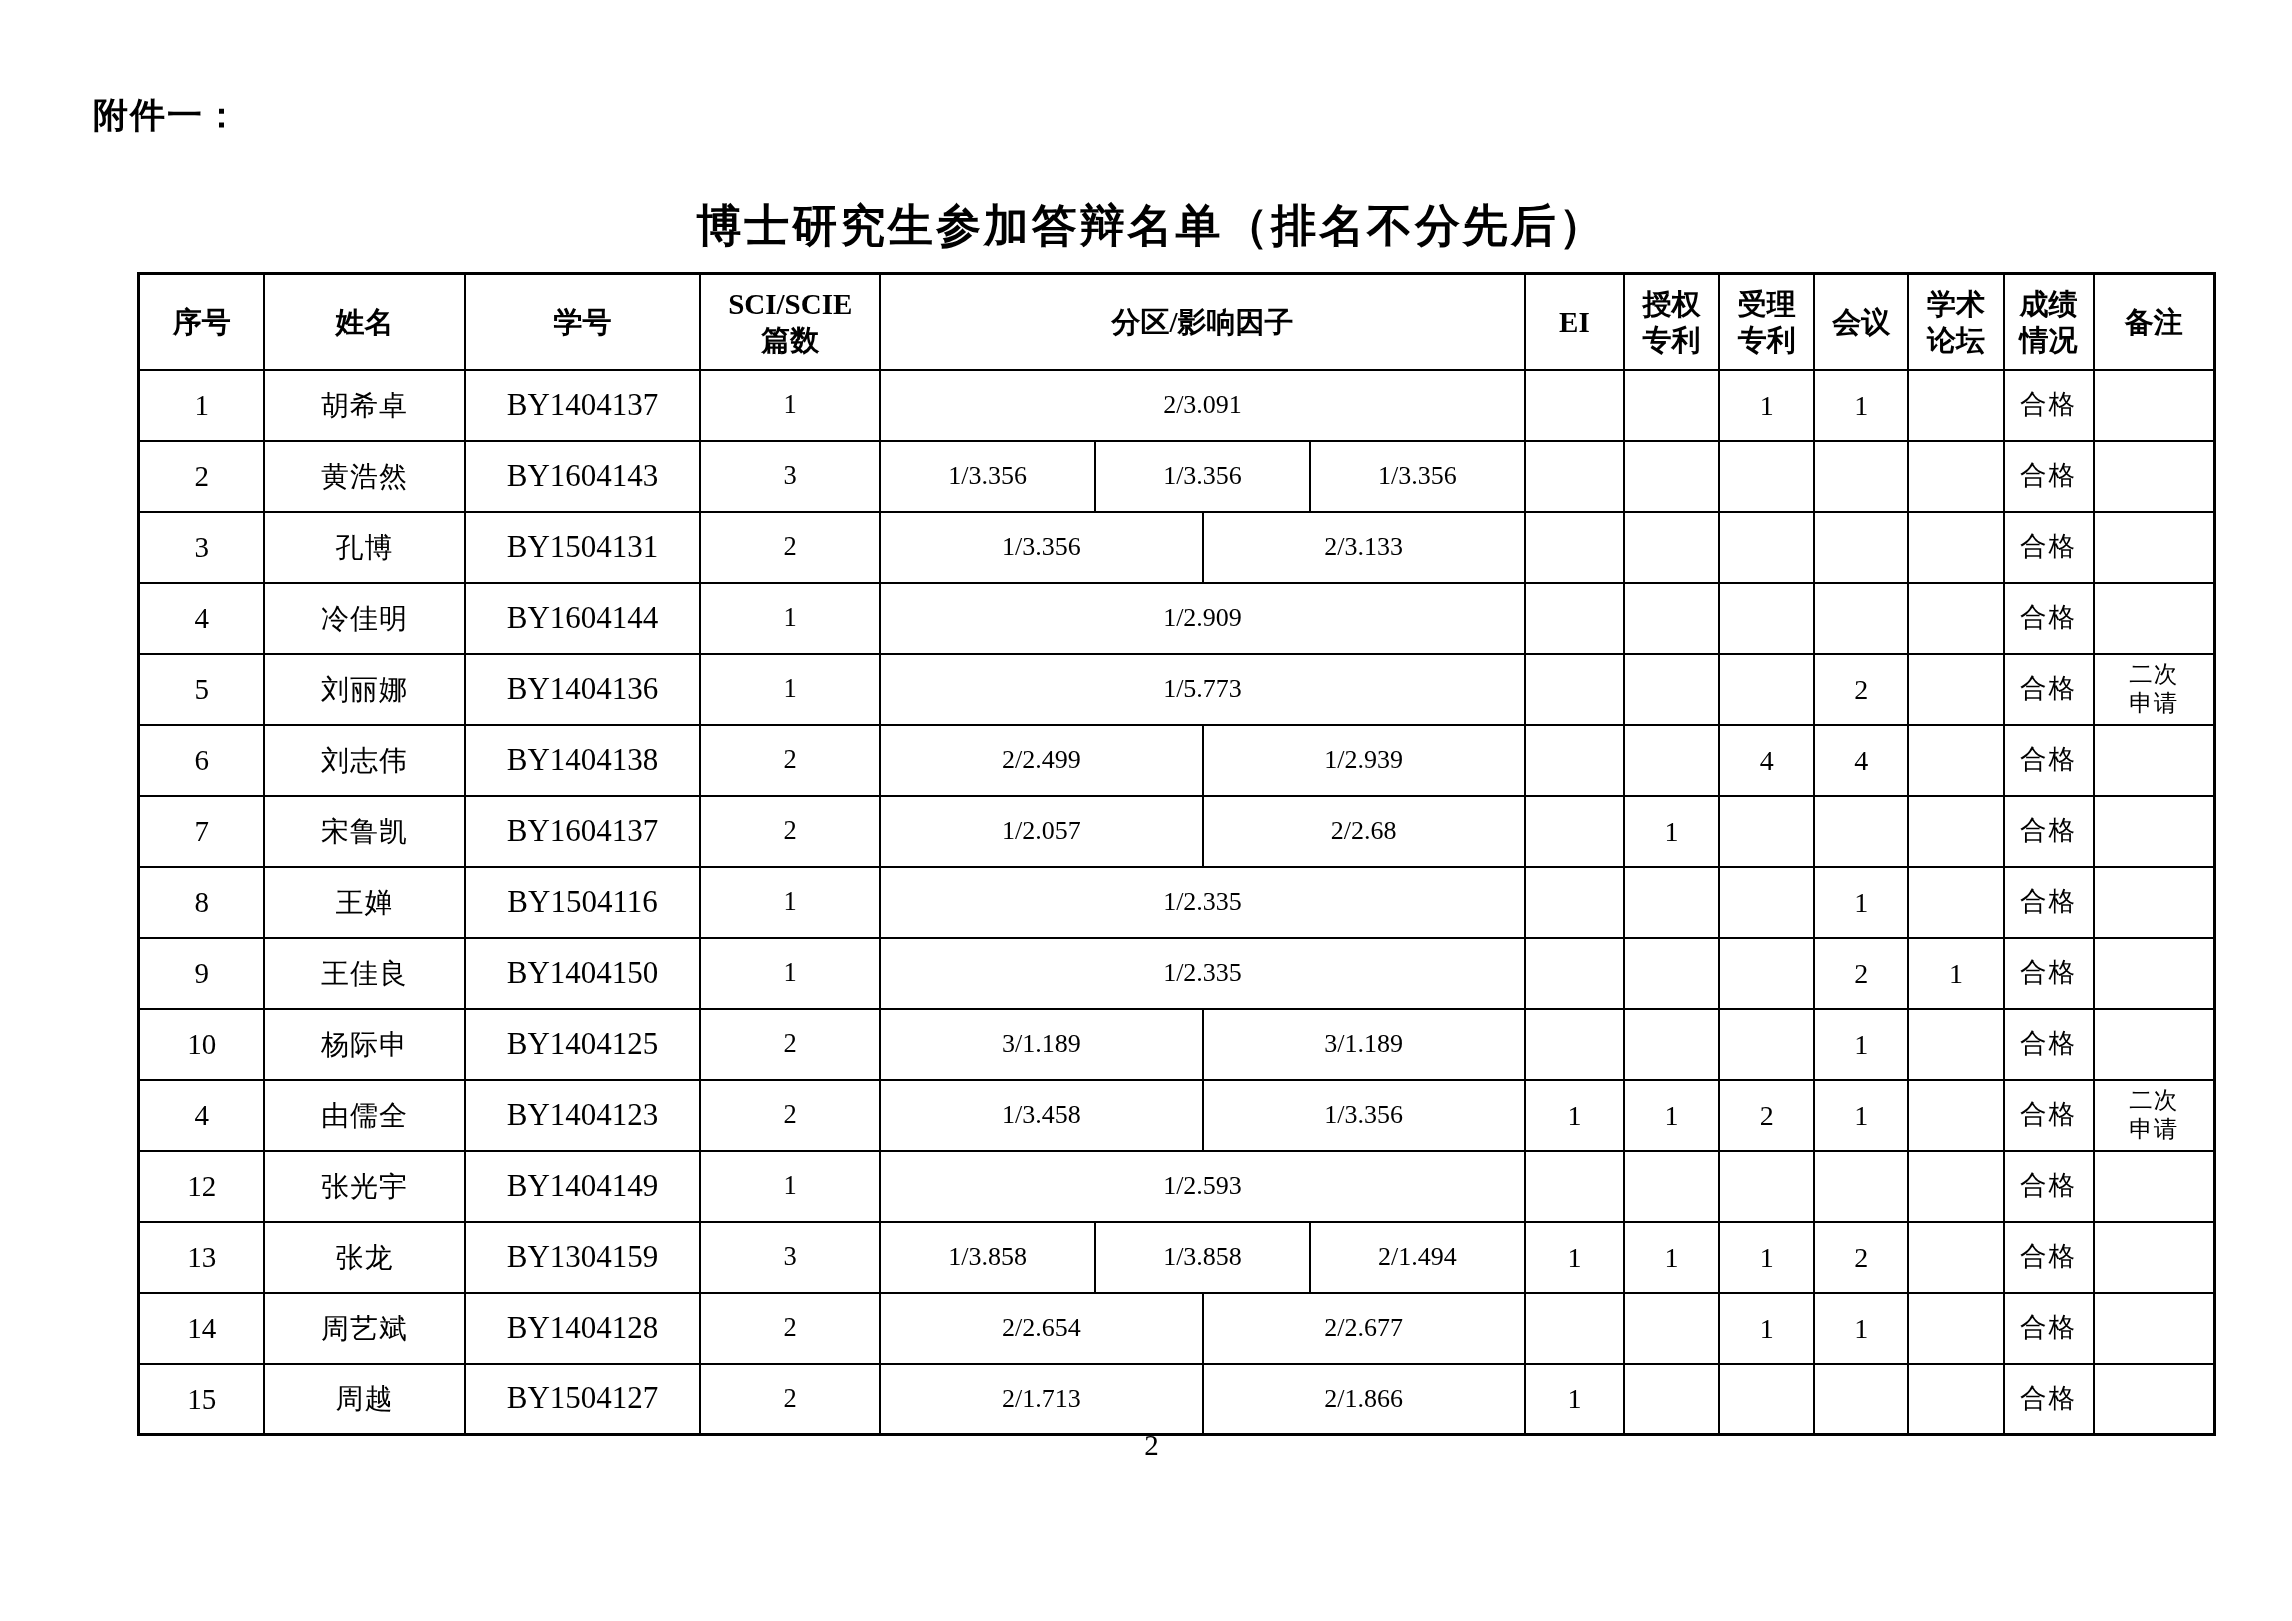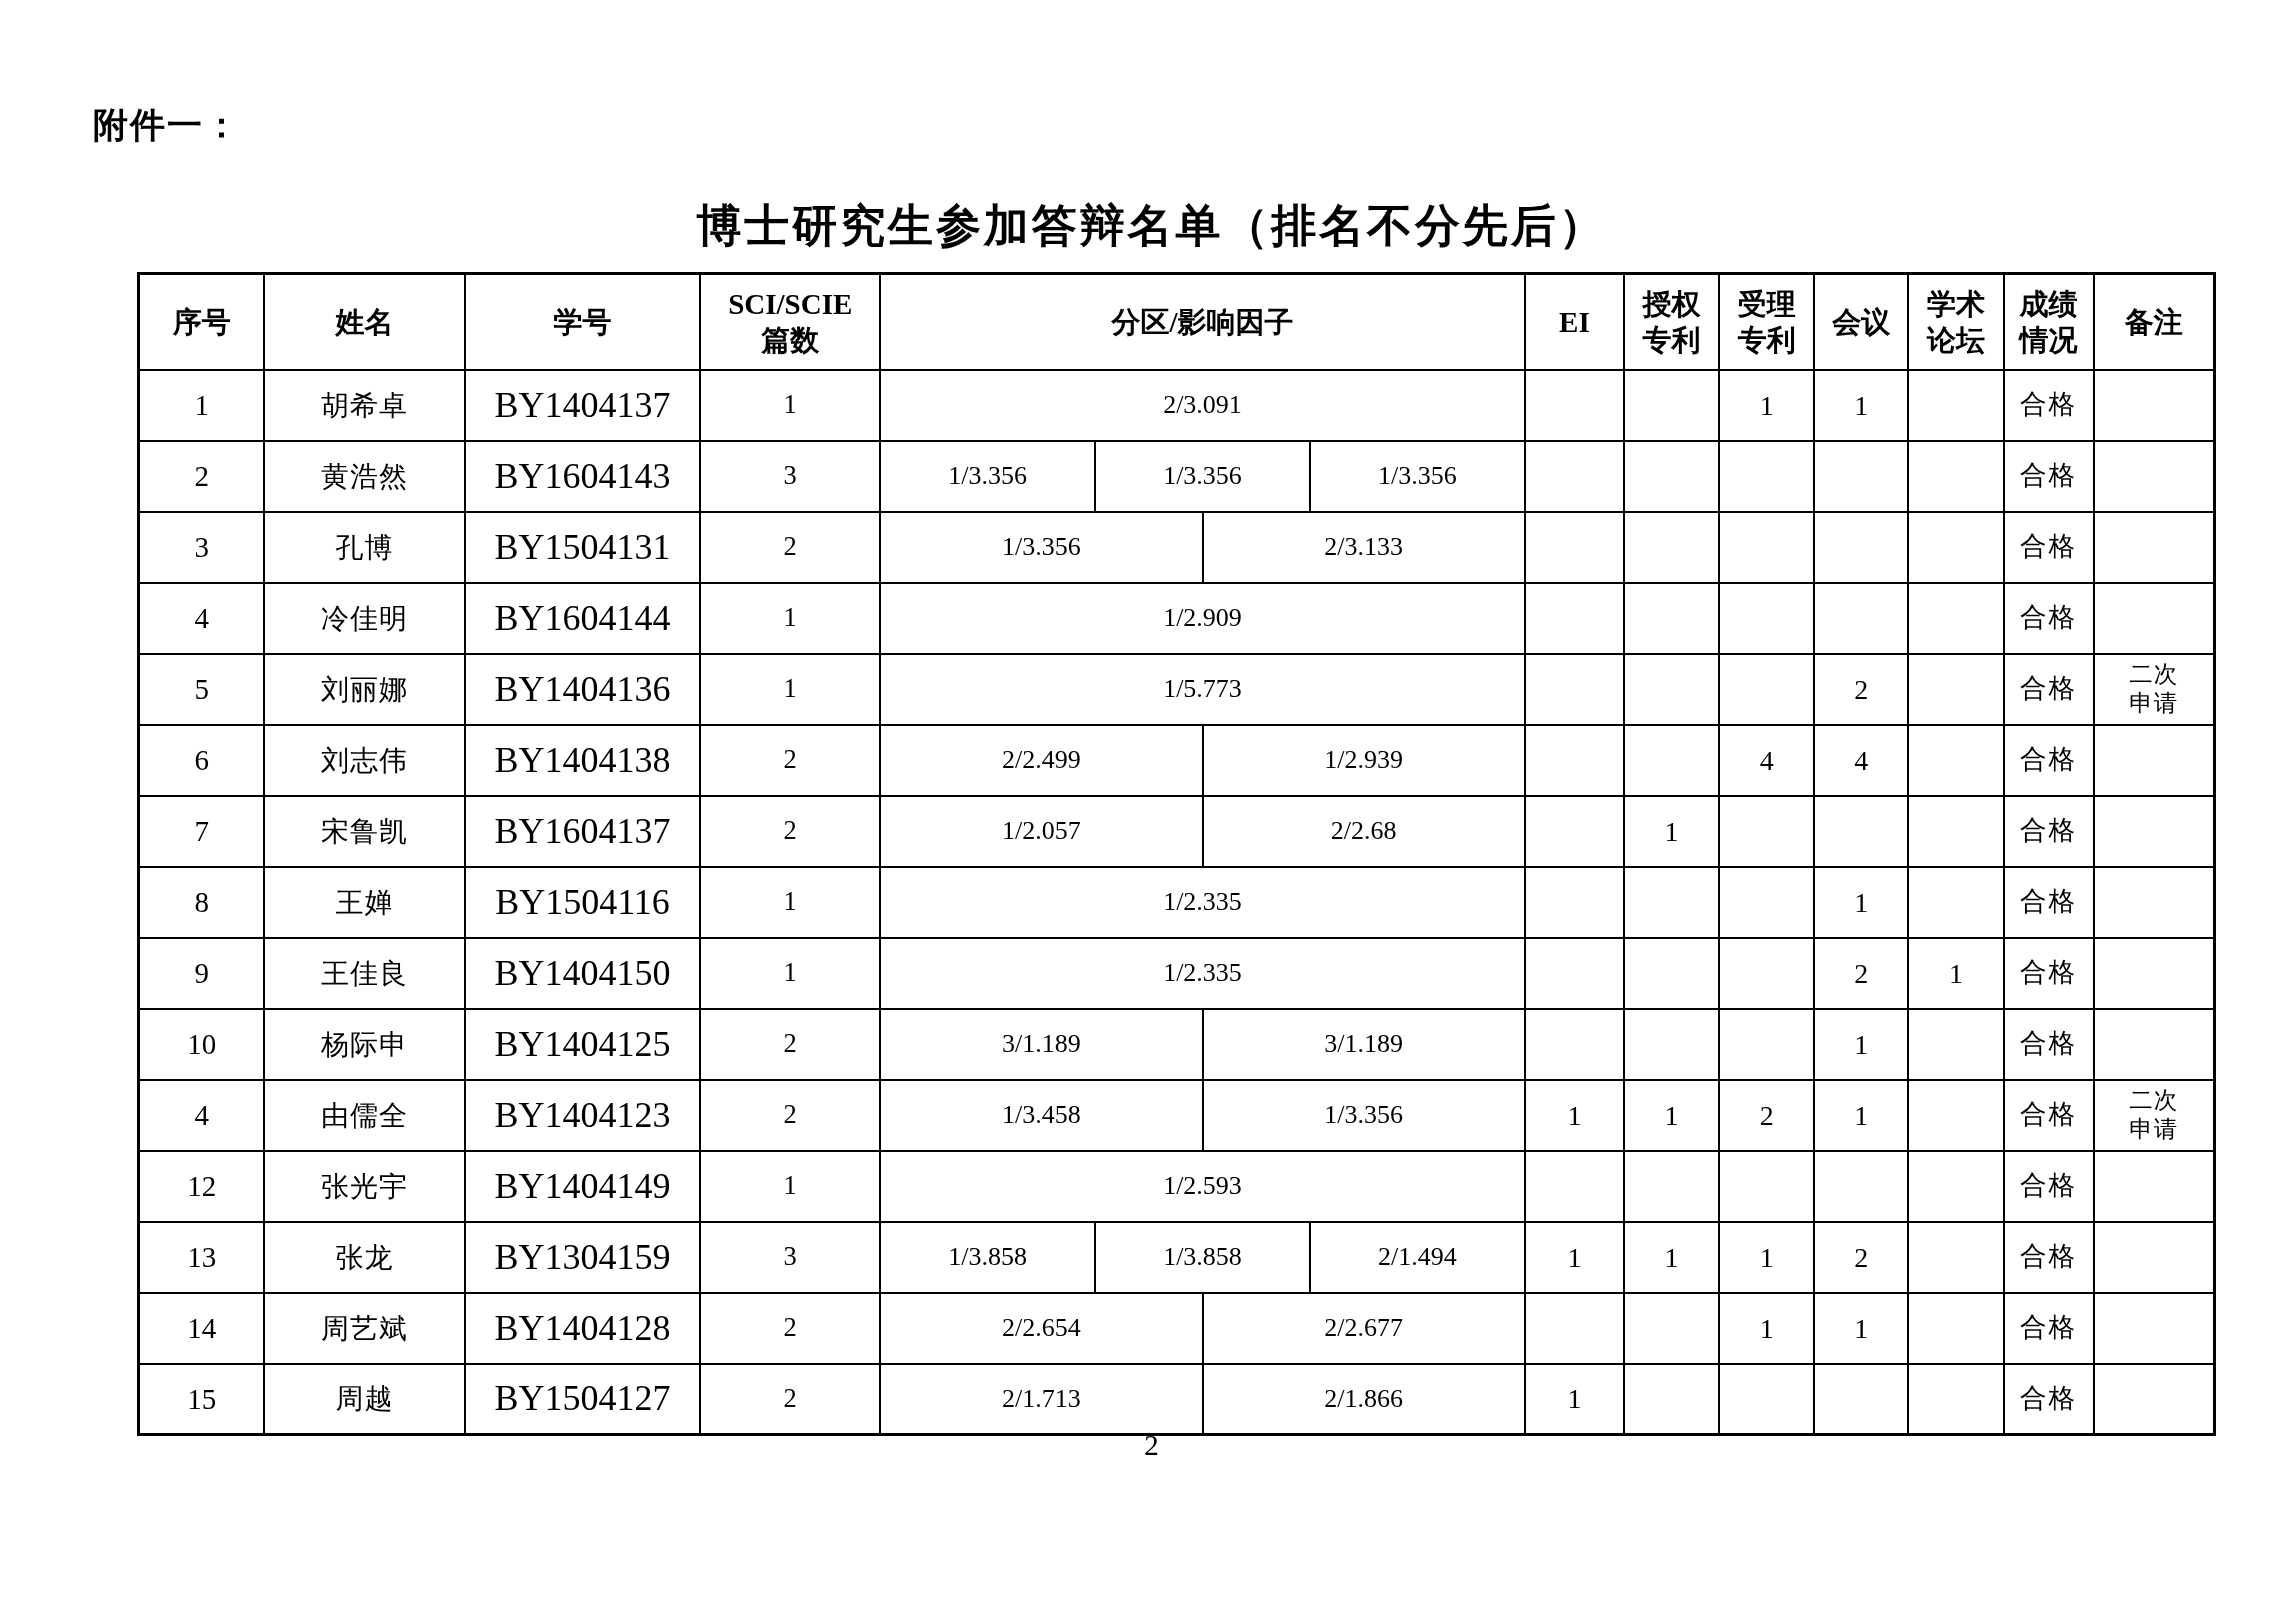--- a/index.html
+++ b/index.html
@@ -2,21 +2,21 @@
 <html><head>
 <meta charset="utf-8">
 <style>
   html,body{margin:0;padding:0;}
   body{
     width:2293px;height:1621px;background:#ffffff;position:relative;
     font-family:"Liberation Serif","DejaVu Serif",serif;color:#000;
     overflow:hidden;
   }
   .attachment-label{
-    position:absolute;left:93px;top:102px;
+    position:absolute;left:93px;top:92px;
     font-family:"Liberation Sans","DejaVu Sans",sans-serif;
     font-weight:bold;font-size:35px;letter-spacing:2px;
   }
   .doc-title{
     position:absolute;left:137px;top:196px;width:2029px;
     text-align:center;font-weight:bold;font-size:45px;letter-spacing:2.9px;
     font-family:"Liberation Serif","DejaVu Serif",serif;
   }
   table.defense{
     position:absolute;left:137px;top:272px;
@@ -28,21 +28,21 @@
     border-top-width:2.9px;border-bottom-width:2.9px;
     text-align:center;vertical-align:middle;
     padding:0 2px;overflow:hidden;
     white-space:pre-line;line-height:1.25;
   }
   table.defense thead tr{height:96px;}
   table.defense tbody tr{height:71px;}
   table.defense th{font-weight:bold;font-size:29px;}
   .c-no{font-size:29px;}
   .c-name{font-size:28px;letter-spacing:1px;}
-  .c-id{font-size:36px;margin-top:24px;}
+  .c-id{font-size:31px;margin-top:24px;}
   .c-sci{font-size:26.5px;}
   .c-factor{font-size:26px;}
   .c-ei,.c-auth,.c-accept,.c-conf,.c-forum{font-size:28px;}
   .c-score{font-size:26.5px;letter-spacing:2px;}
   .c-note{font-size:23.5px;line-height:1.35;letter-spacing:1px;}
   .page-number{
     position:absolute;left:137px;top:1429px;width:2029px;
     text-align:center;font-size:29px;
   }
 </style>

